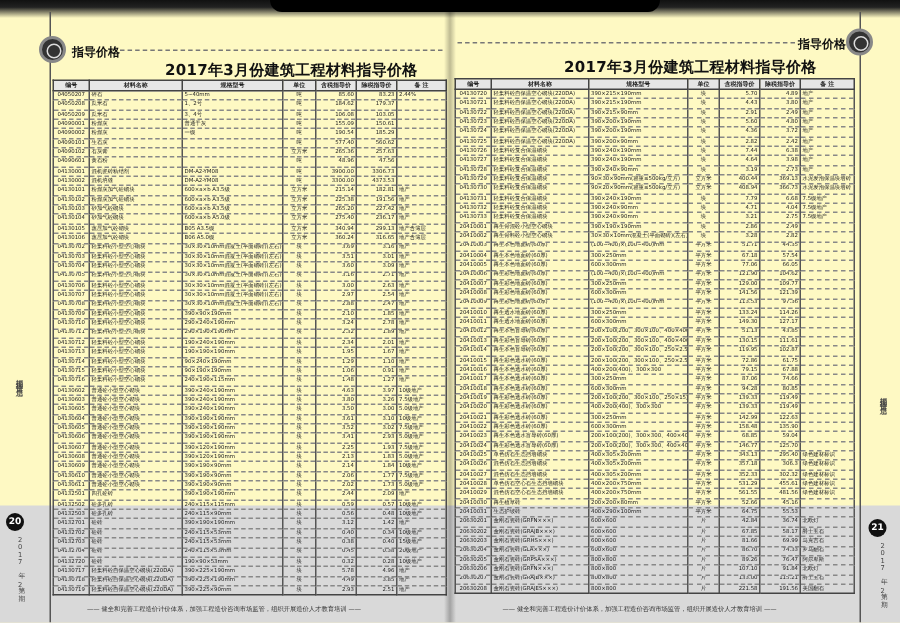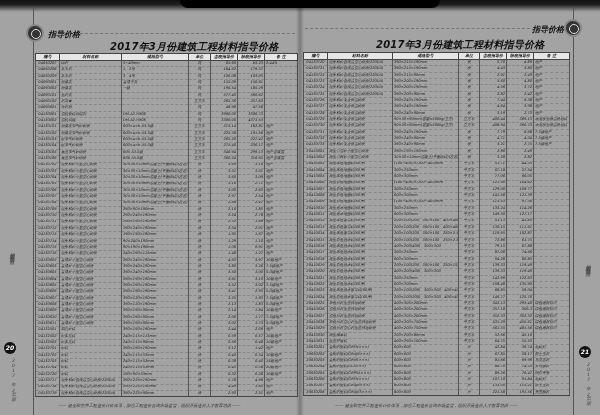--- a/index.html
+++ b/index.html
@@ -1,19 +1,19 @@
 <!DOCTYPE html>
 <html><head>
 <meta charset="utf-8">
 <style>
   * { box-sizing: border-box; margin: 0; padding: 0; }
   html, body { width: 600px; height: 415px; overflow: hidden; background: #d9d9d9; }
   body { font-family: "DejaVu Sans", sans-serif; color: #222; position: relative; }
 
-  .spread { position: absolute; left: 0; top: 0; width: 600px; height: 415px; background: #a3a3a3; font-style: italic; }
+  .spread { position: absolute; left: 0; top: 0; width: 600px; height: 337px; background: #fef9c3; }
   .topshadow { position: absolute; left: 0; top: 0; width: 600px; height: 12px;
     background: linear-gradient(180deg, #111 0%, #222 40%, rgba(40,40,40,0.0) 100%); }
   .topshadow2 { position: absolute; left: 180px; top: 0; width: 260px; height: 8px; background: #000; border-radius: 0 0 60px 60px; }
   .gutter { position: absolute; left: 296px; top: 0; width: 8px; height: 415px;
     background: linear-gradient(90deg, rgba(0,0,0,0.0), rgba(0,0,0,0.25), rgba(0,0,0,0.0)); }
 
   .page { position: absolute; top: 0; height: 415px; }
   .page.left { left: 0; width: 300px; }
   .page.right { left: 300px; width: 300px; }
 

